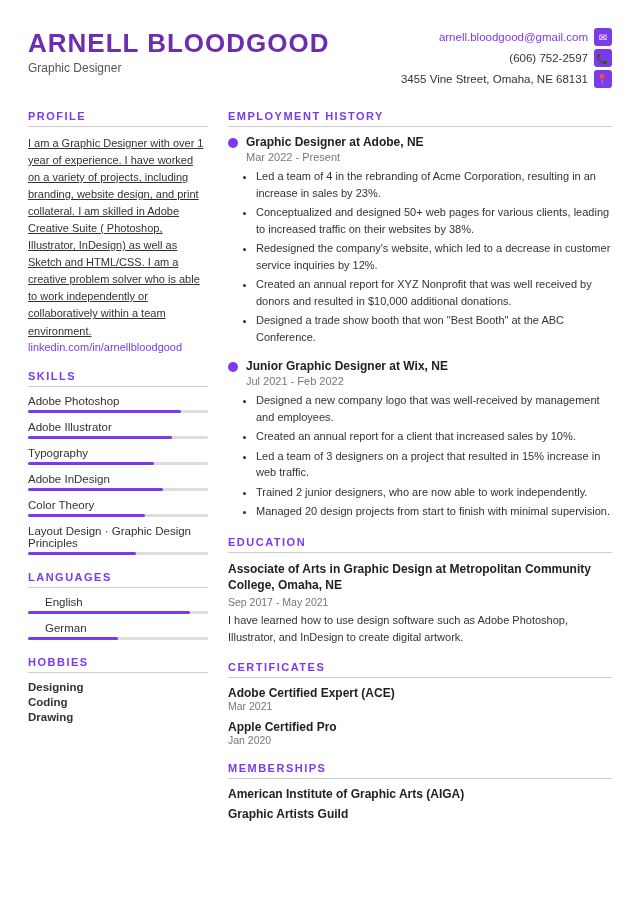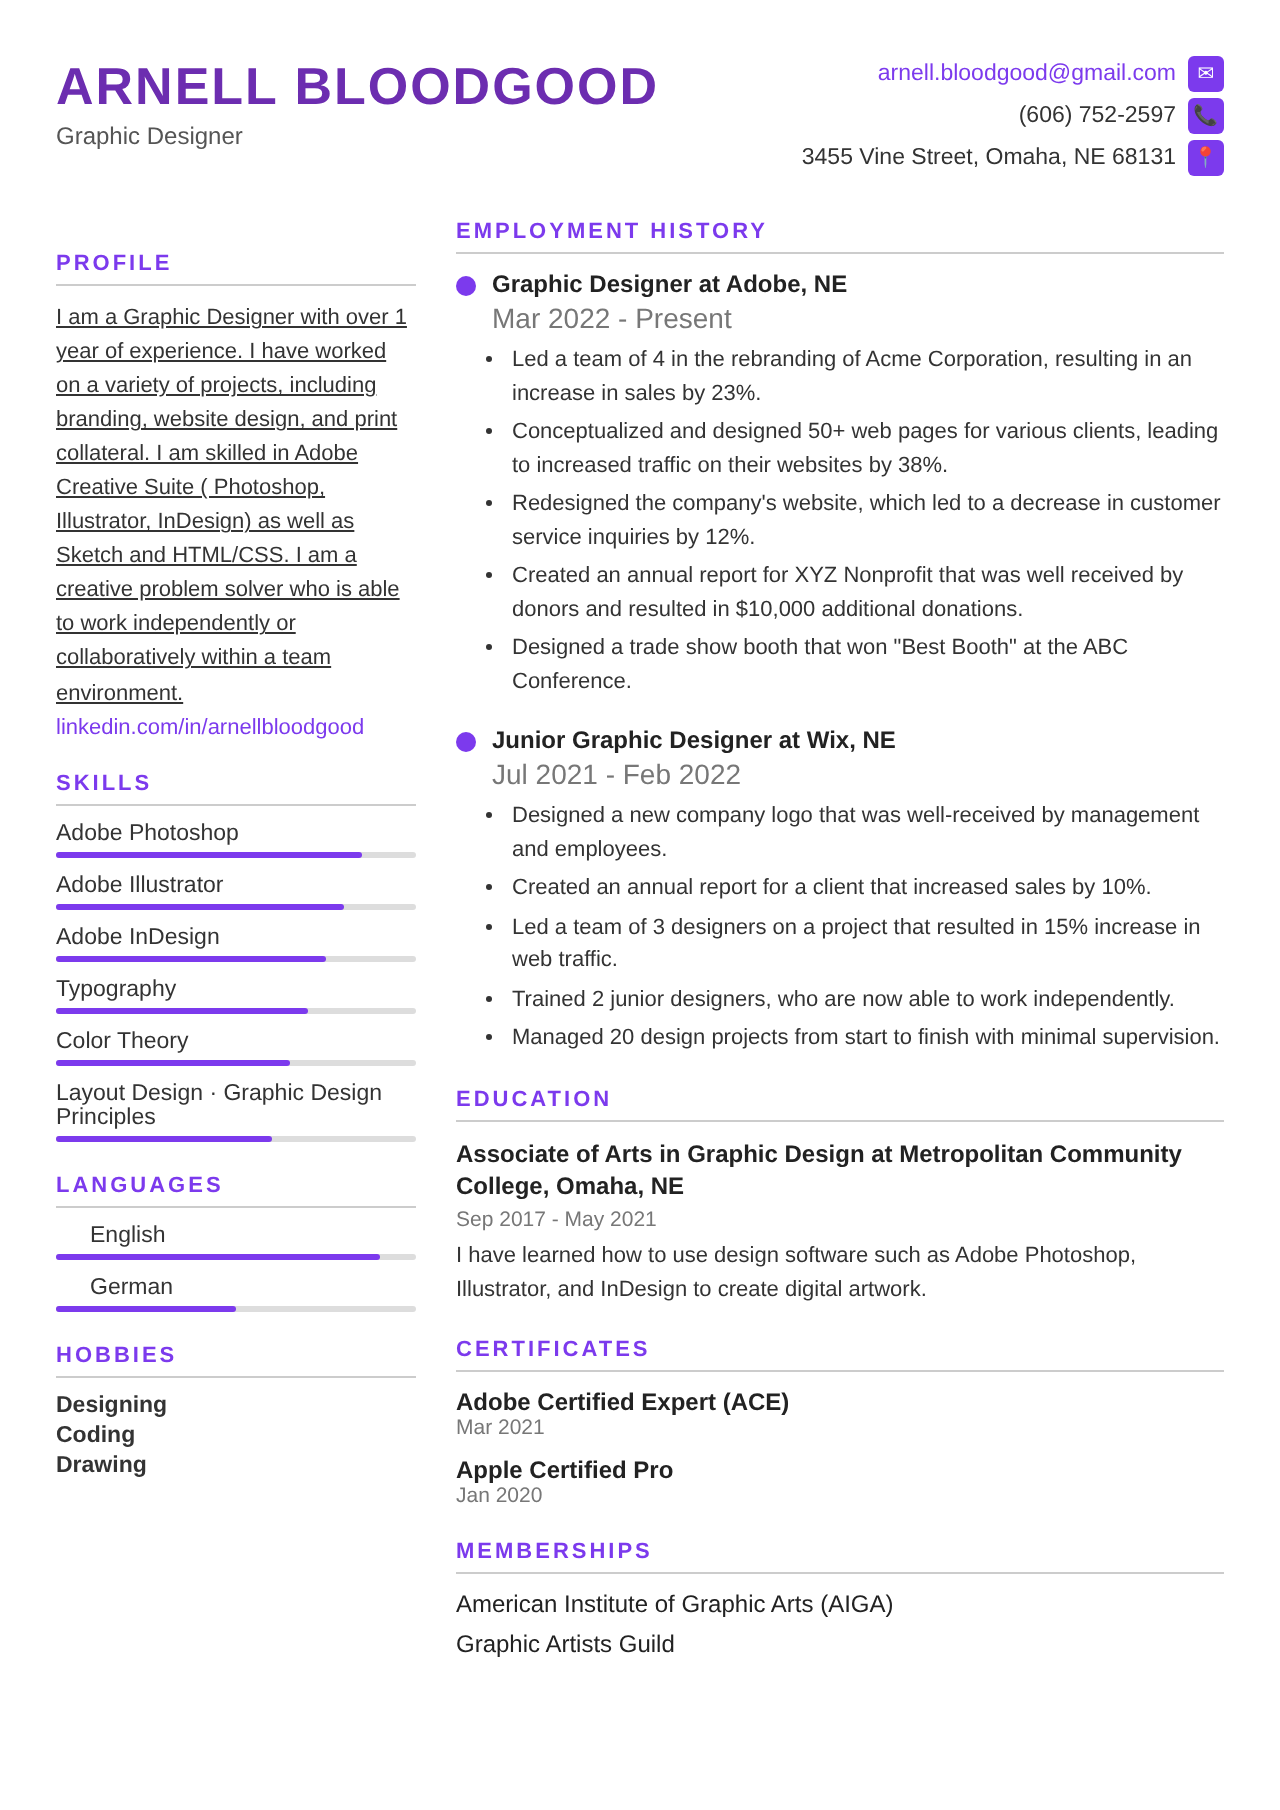--- a/index.html
+++ b/index.html
@@ -81,21 +81,21 @@
       font-size: 11px;
       font-weight: 700;
       color: #7c3aed;
       letter-spacing: 1.5px;
       text-transform: uppercase;
       border-bottom: 1.5px solid #ccc;
       padding-bottom: 4px;
       margin-bottom: 8px;
       margin-top: 16px;
     }
-    .section-title:first-child { margin-top: 16px; }
+    .section-title:first-child { margin-top: 0; }
 
     
     .profile-text {
       font-size: 11px;
       line-height: 1.55;
       color: #333;
       text-decoration: underline;
     }
 
     
@@ -160,21 +160,21 @@
       background: #7c3aed;
       flex-shrink: 0;
       margin-top: 3px;
     }
     .job-title {
       font-weight: 700;
       font-size: 12px;
       color: #222;
     }
     .job-dates {
-      font-size: 14px;
+      font-size: 11px;
       color: #777;
       margin-top: 2px;
       margin-left: 18px;
     }
     .job-bullets {
       margin-left: 28px;
       margin-top: 5px;
     }
     .job-bullets li {
       font-size: 11px;
@@ -210,21 +210,21 @@
       font-size: 12px;
       color: #222;
     }
     .cert-date {
       font-size: 10.5px;
       color: #777;
     }
 
     
     .member-item {
-      font-weight: 400;
+      font-weight: 700;
       font-size: 12px;
       color: #222;
       margin-bottom: 6px;
     }
   </style>
 </head>
 <body>
 
 <div class="page">
 
@@ -268,29 +268,29 @@
       <div class="skill-bar-fill" style="width:85%"></div>
     </div>
   </div>
           <div class="skill-item">
     <div class="skill-name">Adobe Illustrator</div>
     <div class="skill-bar-bg">
       <div class="skill-bar-fill" style="width:80%"></div>
     </div>
   </div>
           <div class="skill-item">
+    <div class="skill-name">Typography</div>
+    <div class="skill-bar-bg">
+      <div class="skill-bar-fill" style="width:70%"></div>
+    </div>
+  </div>
+          <div class="skill-item">
     <div class="skill-name">Adobe InDesign</div>
     <div class="skill-bar-bg">
       <div class="skill-bar-fill" style="width:75%"></div>
-    </div>
-  </div>
-          <div class="skill-item">
-    <div class="skill-name">Typography</div>
-    <div class="skill-bar-bg">
-      <div class="skill-bar-fill" style="width:70%"></div>
     </div>
   </div>
           <div class="skill-item">
     <div class="skill-name">Color Theory</div>
     <div class="skill-bar-bg">
       <div class="skill-bar-fill" style="width:65%"></div>
     </div>
   </div>
           <div class="skill-item">
     <div class="skill-name">Layout Design  ·  Graphic Design Principles</div>

